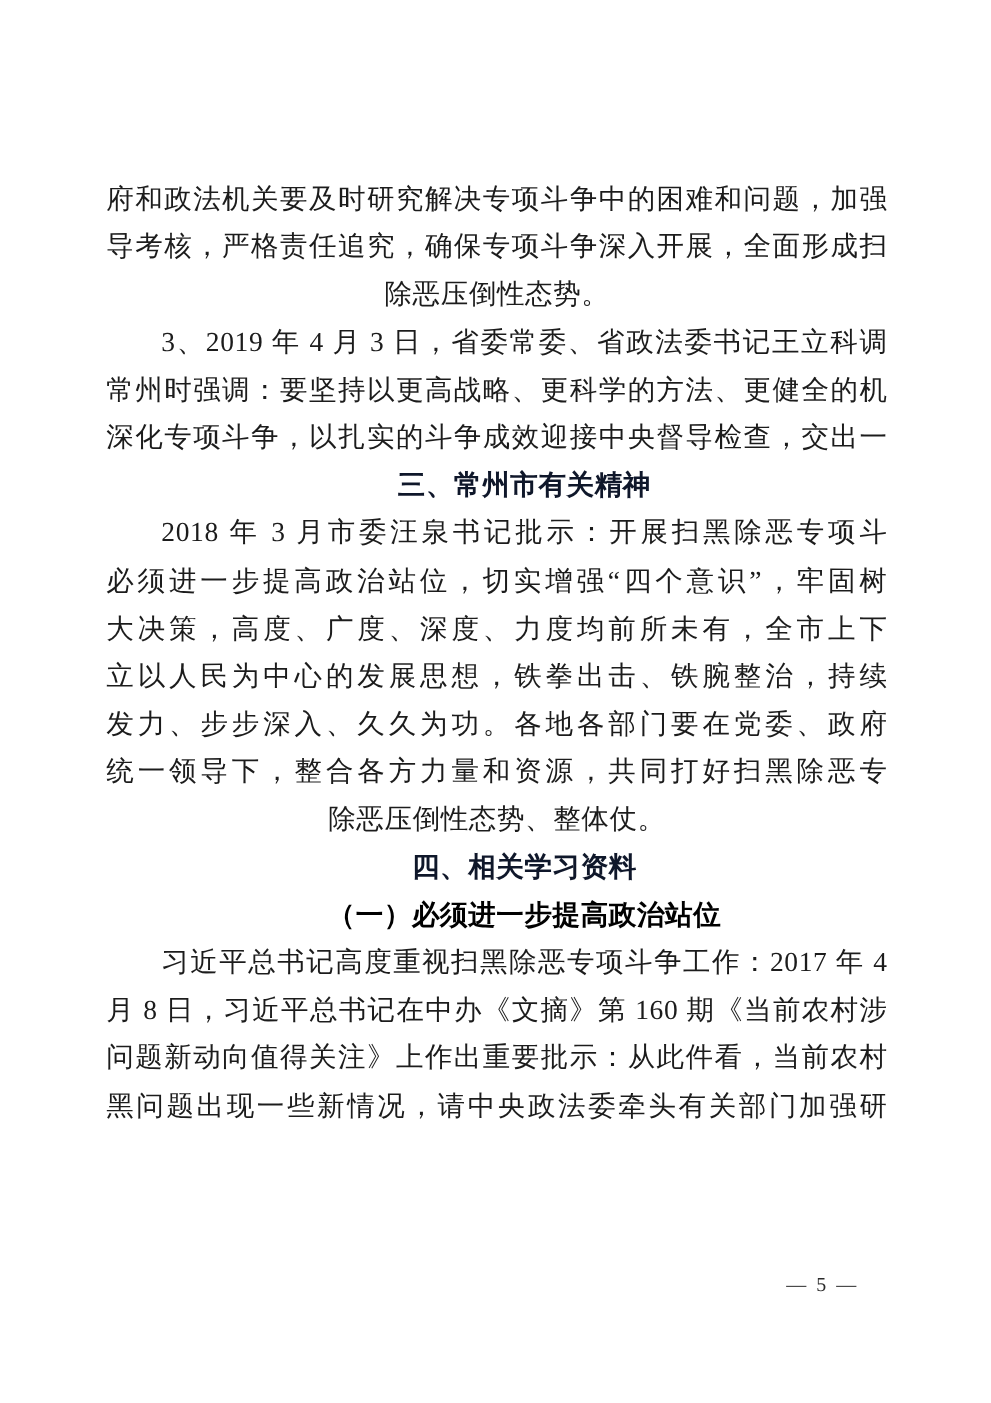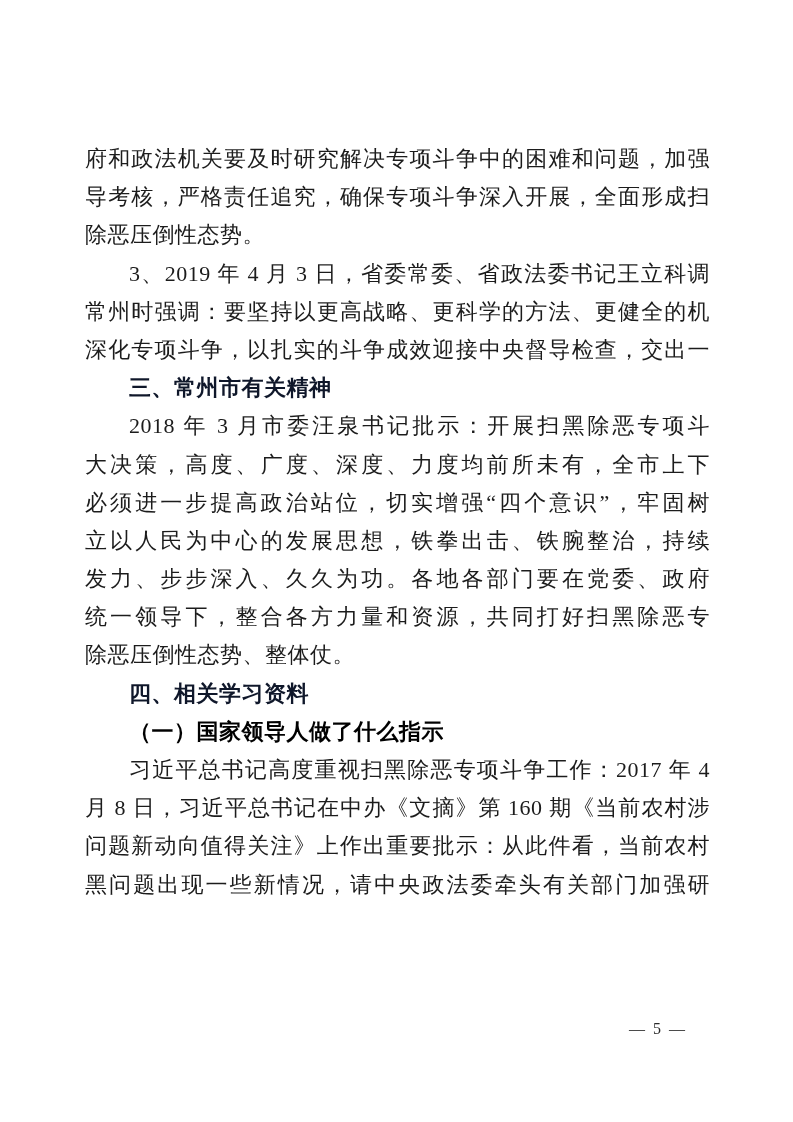--- a/index.html
+++ b/index.html
@@ -21,21 +21,21 @@
     left: 85px;
     top: 140px;
     width: 625px;
   }
   .block { margin: 0; padding: 0; }
   .line {
     font-size: 22px;
     line-height: 38.2px;
     height: 38.2px;
     letter-spacing: 0.5px;
-    text-align: left;
+    text-align: center;
     overflow: hidden;
   }
   .line.just {
     text-align: justify;
     text-align-last: justify;
   }
   .line.indent {
     text-indent: 44px;
   }
   .block.heading-hei .line {
@@ -72,32 +72,32 @@
       <div class="block body">
         <div class="line just indent">3、2019 年 4 月 3 日，省委常委、省政法委书记王立科调研</div>
         <div class="line just">常州时强调：要坚持以更高战略、更科学的方法、更健全的机制</div>
         <div class="line just">深化专项斗争，以扎实的斗争成效迎接中央督导检查，交出一份</div>
       </div>
       <div class="block heading-hei">
         <div class="line indent">三、常州市有关精神</div>
       </div>
       <div class="block body">
         <div class="line just indent">2018 年 3 月市委汪泉书记批示：开展扫黑除恶专项斗</div>
+        <div class="line just">必须进一步提高政治站位，切实增强“四个意识”，牢固树</div>
         <div class="line just">大决策，高度、广度、深度、力度均前所未有，全市上下</div>
-        <div class="line just">必须进一步提高政治站位，切实增强“四个意识”，牢固树</div>
         <div class="line just">立以人民为中心的发展思想，铁拳出击、铁腕整治，持续</div>
         <div class="line just">发力、步步深入、久久为功。各地各部门要在党委、政府</div>
         <div class="line just">统一领导下，整合各方力量和资源，共同打好扫黑除恶专</div>
         <div class="line">除恶压倒性态势、整体仗。</div>
       </div>
       <div class="block heading-hei">
         <div class="line indent">四、相关学习资料</div>
       </div>
       <div class="block heading-kai">
-        <div class="line indent">（一）国家领导人做了什么指示</div>
+        <div class="line indent">（一）必须进一步提高政治站位</div>
       </div>
       <div class="block body">
         <div class="line just indent">习近平总书记高度重视扫黑除恶专项斗争工作：2017 年 4</div>
         <div class="line just">月 8 日，习近平总书记在中办《文摘》第 160 期《当前农村涉黑</div>
         <div class="line just">问题新动向值得关注》上作出重要批示：从此件看，当前农村涉</div>
         <div class="line just">黑问题出现一些新情况，请中央政法委牵头有关部门加强研究，</div>
       </div>
     </div>
   <div class="page-footer">
     <span>— 5 —</span>

